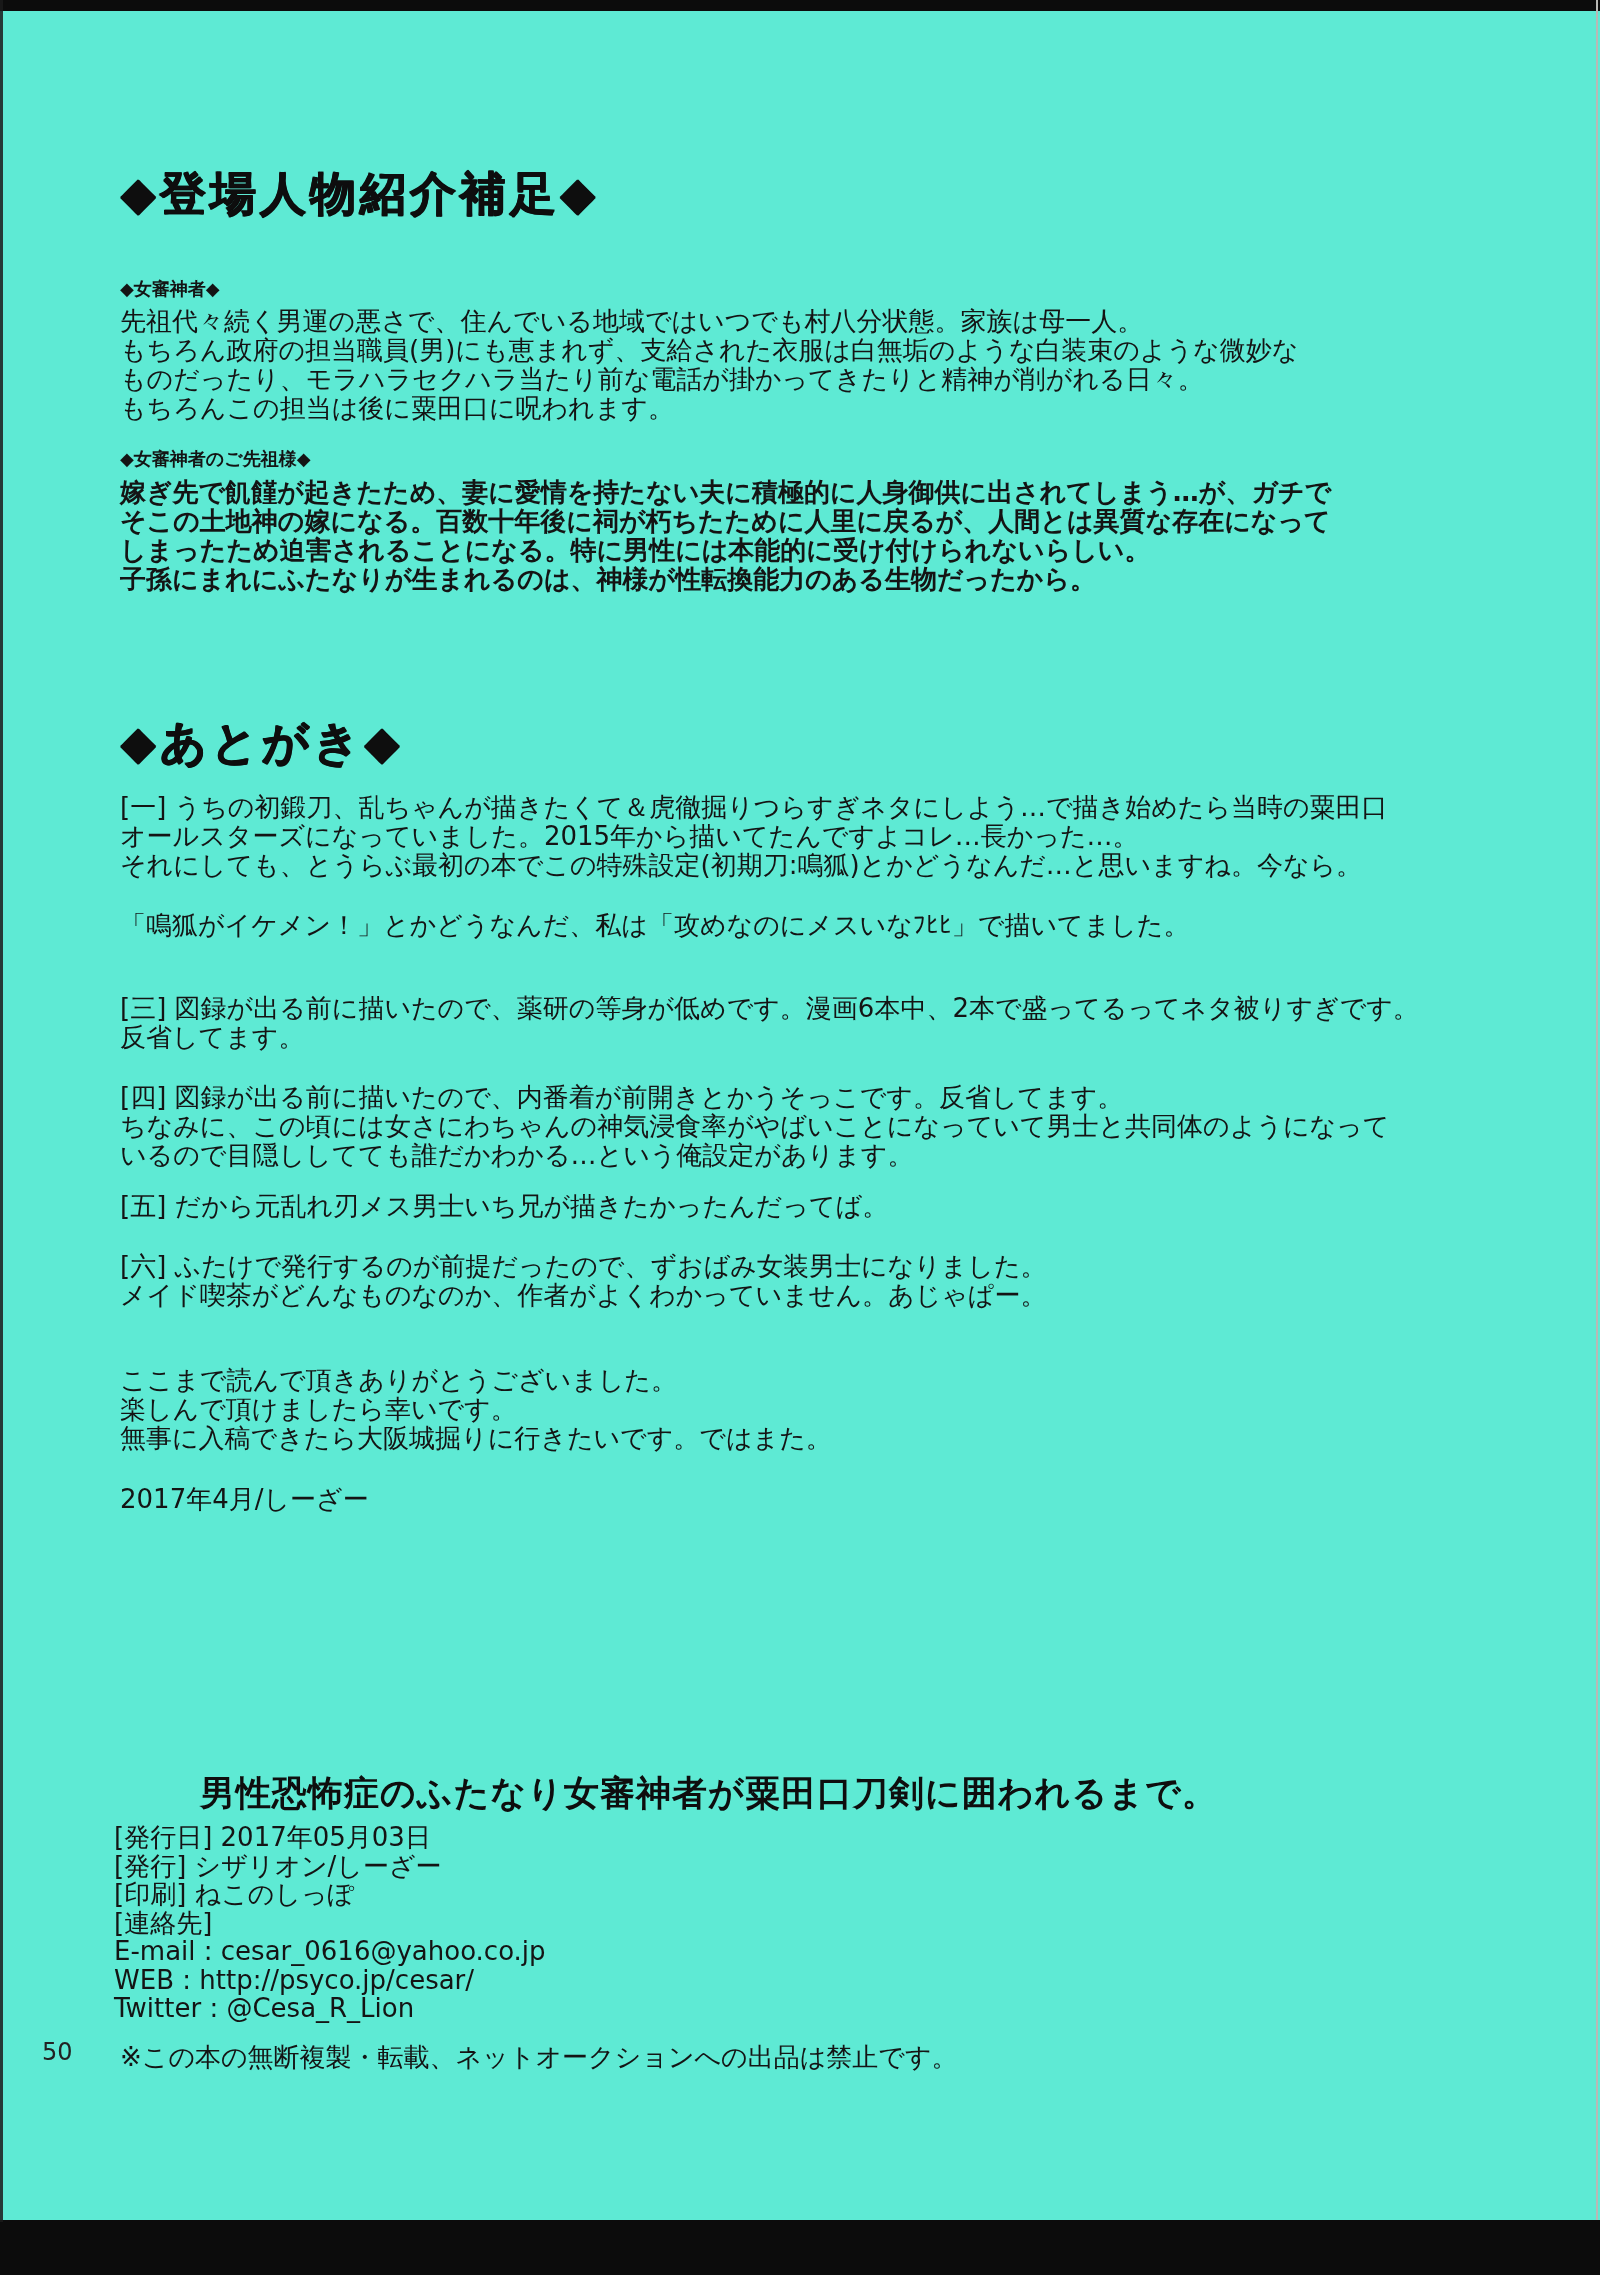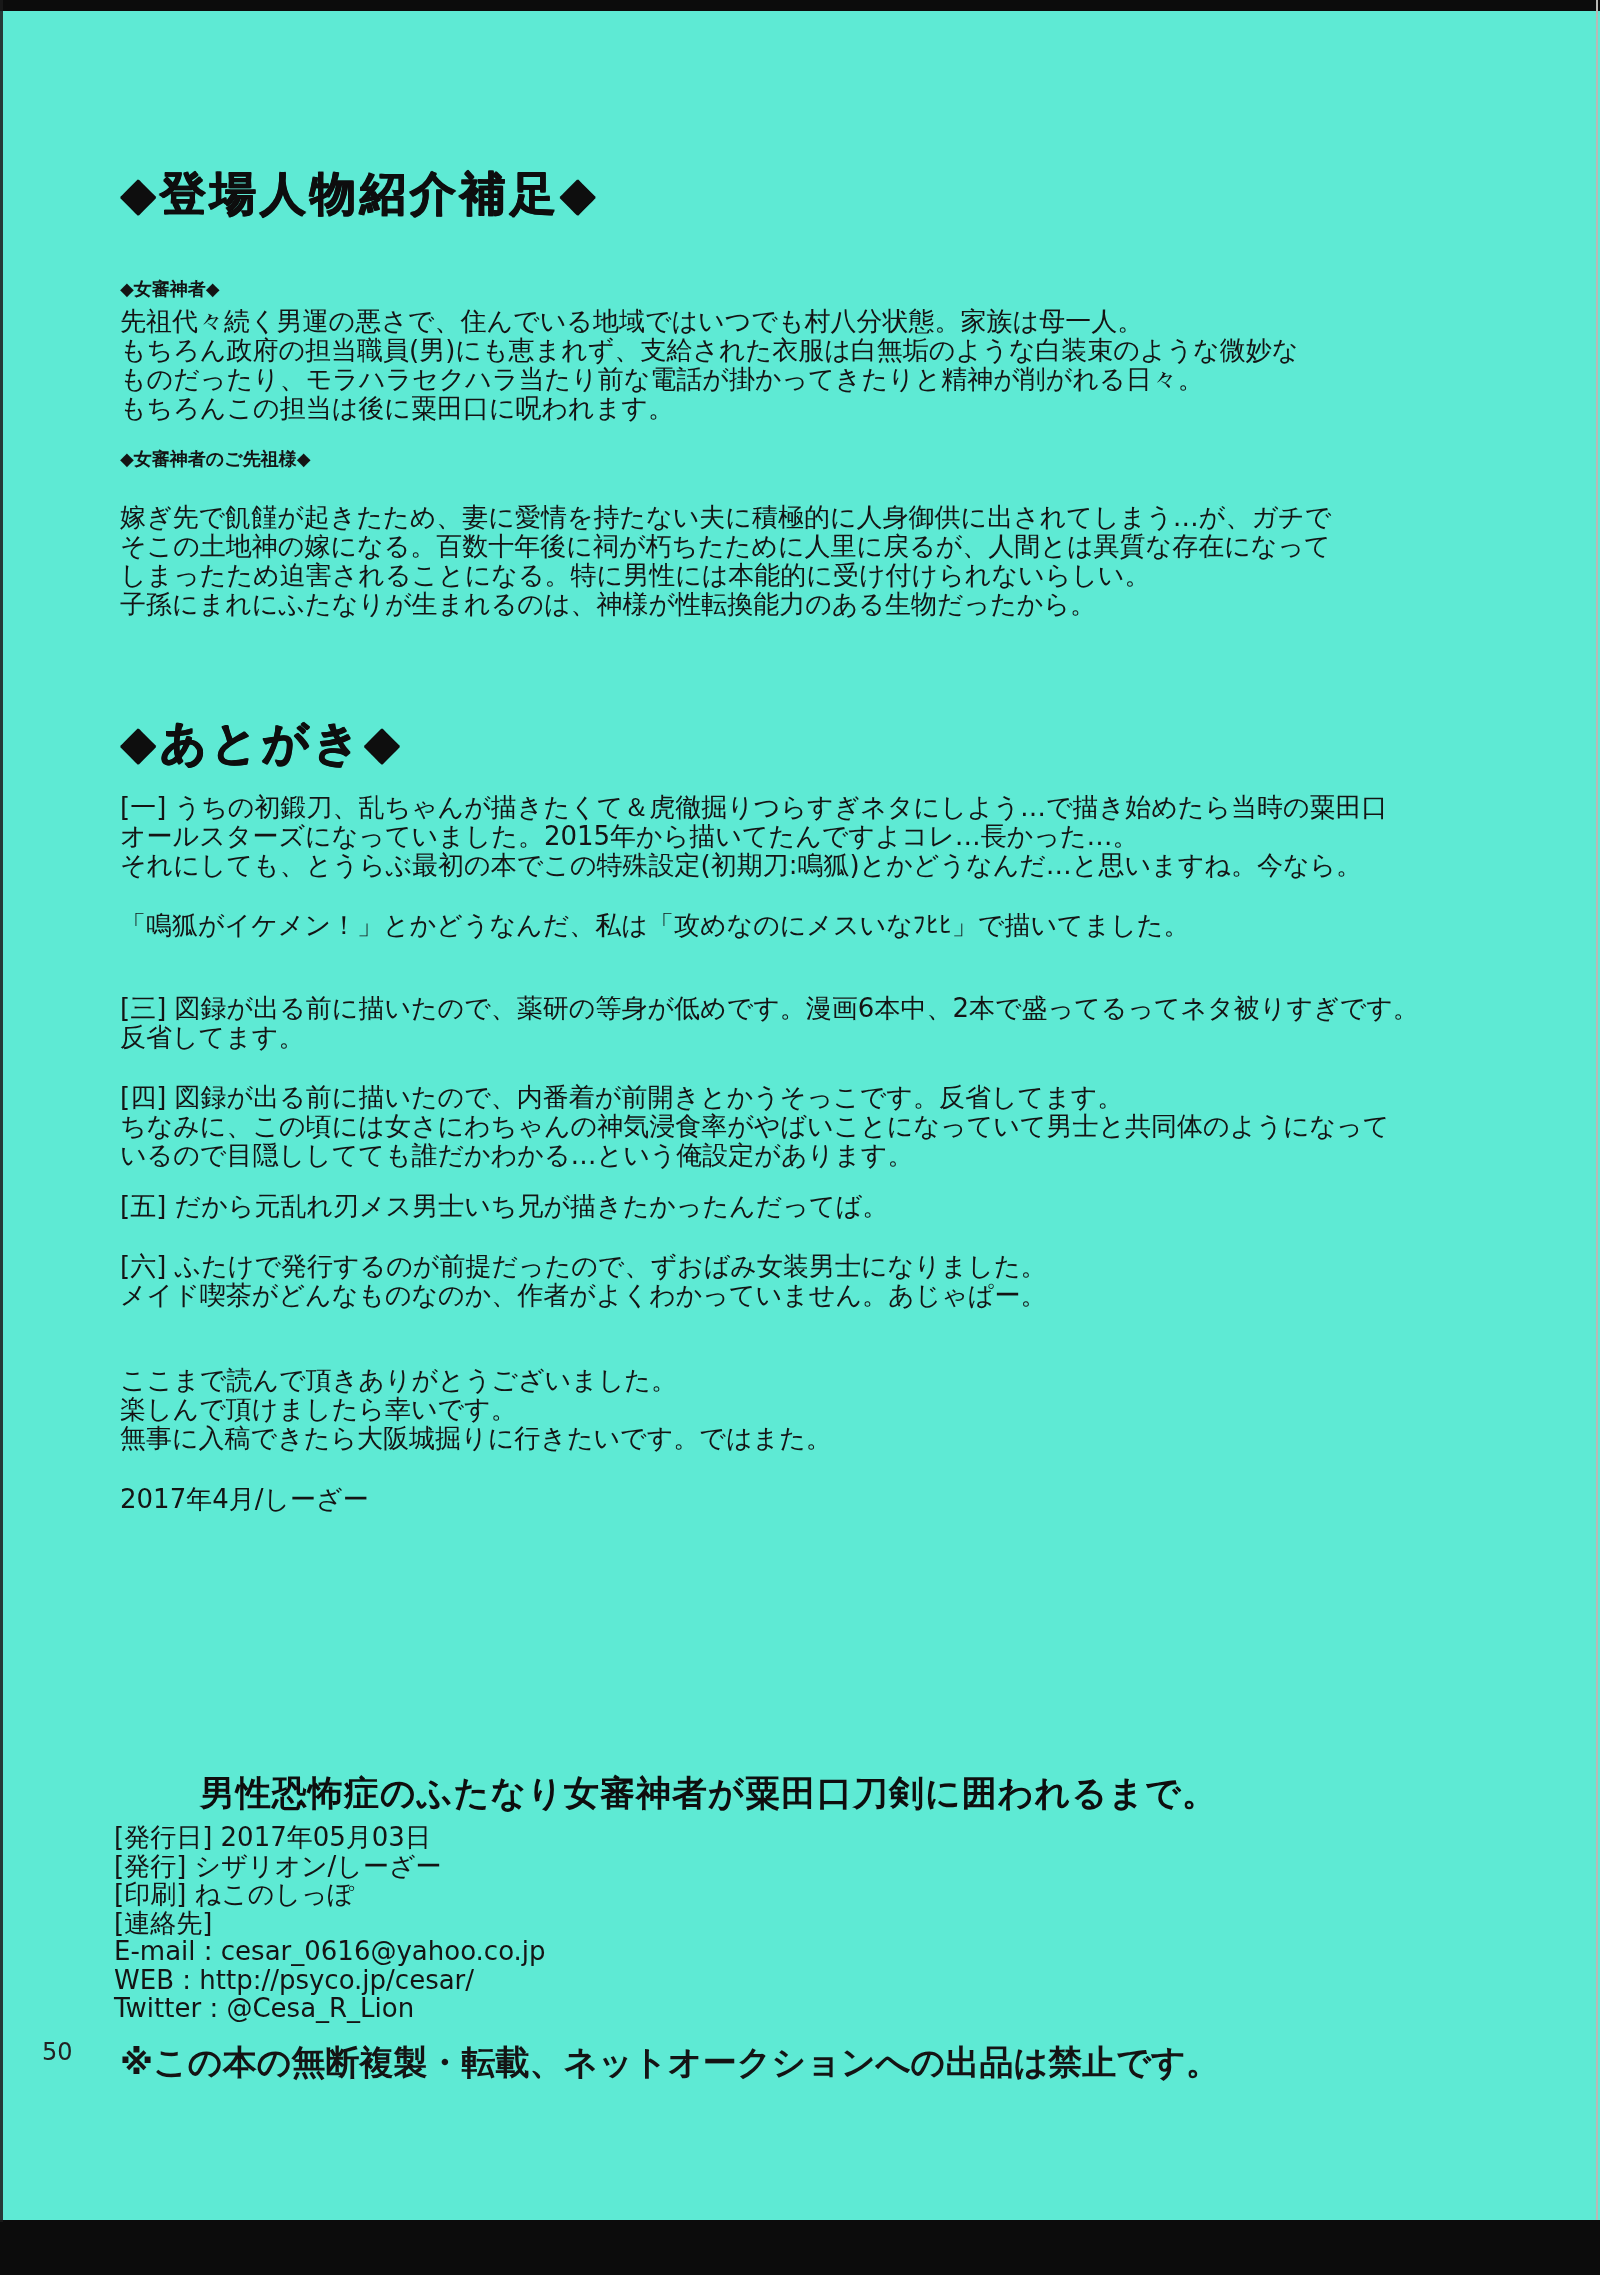--- a/index.html
+++ b/index.html
@@ -46,22 +46,22 @@
     white-space:nowrap;
     color:#0e0e0e;
   }
   .colophon-block{
     font-size:26px;
     line-height:28.5px;
     white-space:nowrap;
   }
   .colophon-block .line{height:28.5px;}
   .notice{
-    font-size:34px;
-    font-weight:700;
+    font-size:26px;
+    font-weight:400;
     white-space:nowrap;
   }
   .page-num{font-size:24px;color:#222;}
 </style>
 </head>
 <body>
 
 <div class="page">
 
   <div class="abs edge-top"></div>
@@ -75,21 +75,21 @@
 
   <div class="abs body-block" style="left:120px;top:307px;">
     <div class="line">先祖代々続く男運の悪さで、住んでいる地域ではいつでも村八分状態。家族は母一人。</div>
     <div class="line">もちろん政府の担当職員(男)にも恵まれず、支給された衣服は白無垢のような白装束のような微妙な</div>
     <div class="line">ものだったり、モラハラセクハラ当たり前な電話が掛かってきたりと精神が削がれる日々。</div>
     <div class="line">もちろんこの担当は後に粟田口に呪われます。</div>
   </div>
 
   <div class="abs sub-heading" style="left:120px;top:447px;">◆女審神者のご先祖様◆</div>
 
-  <div class="abs body-block" style="left:120px;top:503px;">
+  <div class="abs body-block" style="left:120px;top:478px;font-weight:bold;">
     <div class="line">嫁ぎ先で飢饉が起きたため、妻に愛情を持たない夫に積極的に人身御供に出されてしまう…が、ガチで</div>
     <div class="line">そこの土地神の嫁になる。百数十年後に祠が朽ちたために人里に戻るが、人間とは異質な存在になって</div>
     <div class="line">しまったため迫害されることになる。特に男性には本能的に受け付けられないらしい。</div>
     <div class="line">子孫にまれにふたなりが生まれるのは、神様が性転換能力のある生物だったから。</div>
   </div>
 
   <div class="abs big-header" style="left:120px;top:712px;">◆あとがき◆</div>
 
   <div class="abs body-block" style="left:120px;top:793px;">
     <div class="line">[一] うちの初鍛刀、乱ちゃんが描きたくて＆虎徹掘りつらすぎネタにしよう…で描き始めたら当時の粟田口</div>

